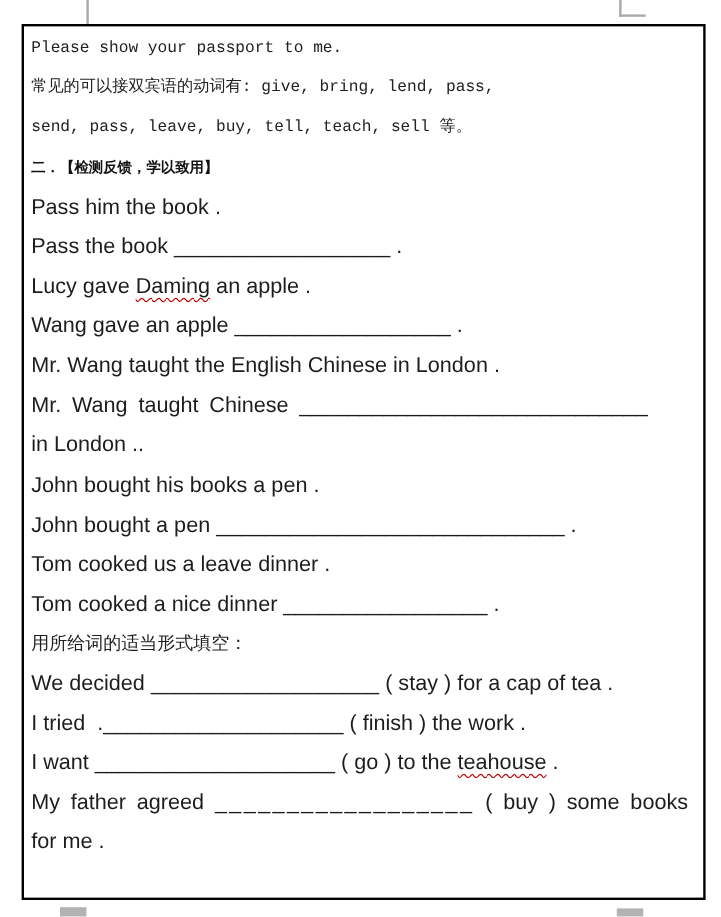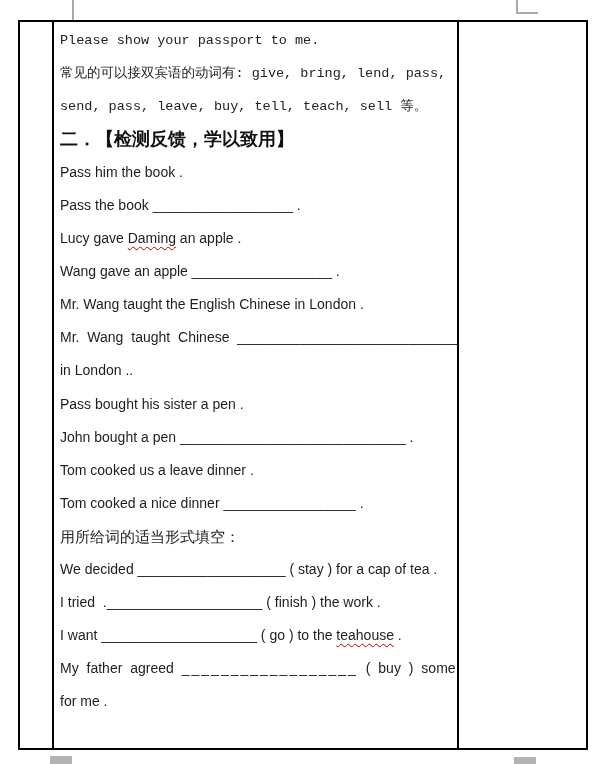--- a/index.html
+++ b/index.html
@@ -29,51 +29,52 @@
   .doc-table {
     position: absolute;
     left: 18px;
     top: 20px;
     width: 570px;
     height: 730px;
     box-sizing: border-box;
     border: 2px solid #000000;
     display: flex;
     background: #ffffff;
+    flex-direction: column;
   }
   .cell { box-sizing: border-box; }
   .cell-left {
     width: 34px;
     border-right: 2px solid #000000;
   }
   .cell-main {
     flex: 1;
     padding: 2px 1px 0 6px;
     overflow: hidden;
   }
   .cell-right {
     width: 129px;
     border-left: 2px solid #000000;
   }
 
   .line {
     height: 33.05px;
     line-height: 33.05px;
     white-space: pre;
-    font-size: 14px;
+    font-size: 18px;
     color: #1d1d1d;
   }
   .mono {
     font-family: "Liberation Mono", "DejaVu Sans Mono", monospace;
     font-size: 13.5px;
     color: #222222;
   }
   .heading {
     font-weight: bold;
-    font-size: 18px;
+    font-size: 12px;
     color: #111111;
   }
   .cn { font-size: 15px; }
   .justify { word-spacing: 4px; }
   .squiggle {
     text-decoration-line: underline;
     text-decoration-style: wavy;
     text-decoration-color: #c00000;
     text-decoration-thickness: 1px;
     text-underline-offset: 3px;
@@ -96,21 +97,21 @@
         <div class="line mono"><span>常见的可以接双宾语的动词有: give, bring, lend, pass,</span></div>
         <div class="line mono"><span>send, pass, leave, buy, tell, teach, sell 等。</span></div>
         <div class="line heading"><span>二．【检测反馈，学以致用】</span></div>
         <div class="line"><span>Pass him the book .</span></div>
         <div class="line"><span>Pass the book </span><span class="blank">__________________</span><span> .</span></div>
         <div class="line"><span>Lucy gave </span><span class="squiggle" style="text-decoration-color: rgb(192, 0, 0);">Daming</span><span> an apple .</span></div>
         <div class="line"><span>Wang gave an apple </span><span class="blank">__________________</span><span> .</span></div>
         <div class="line"><span>Mr. Wang taught the English Chinese in London .</span></div>
         <div class="line justify"><span>Mr. Wang taught Chinese </span><span class="blank">_____________________________</span></div>
         <div class="line"><span>in London ..</span></div>
-        <div class="line"><span>Pass bought his sister a pen .</span></div>
+        <div class="line"><span>John bought his books a pen .</span></div>
         <div class="line"><span>John bought a pen </span><span class="blank">_____________________________</span><span> .</span></div>
         <div class="line"><span>Tom cooked us a leave dinner .</span></div>
         <div class="line"><span>Tom cooked a nice dinner </span><span class="blank">_________________</span><span> .</span></div>
         <div class="line cn"><span>用所给词的适当形式填空：</span></div>
         <div class="line"><span>We decided </span><span class="blank">___________________</span><span> ( stay ) for a cap of tea .</span></div>
         <div class="line"><span>I tried  .</span><span class="blank">____________________</span><span> ( finish ) the work .</span></div>
         <div class="line"><span>I want </span><span class="blank">____________________</span><span> ( go ) to the </span><span class="squiggle" style="text-decoration-color: rgb(192, 0, 0);">teahouse</span><span> .</span></div>
         <div class="line justify"><span>My father agreed </span><span class="blank gap">__________________</span><span> ( buy ) some books</span></div>
         <div class="line"><span>for me .</span></div>
       </div>

